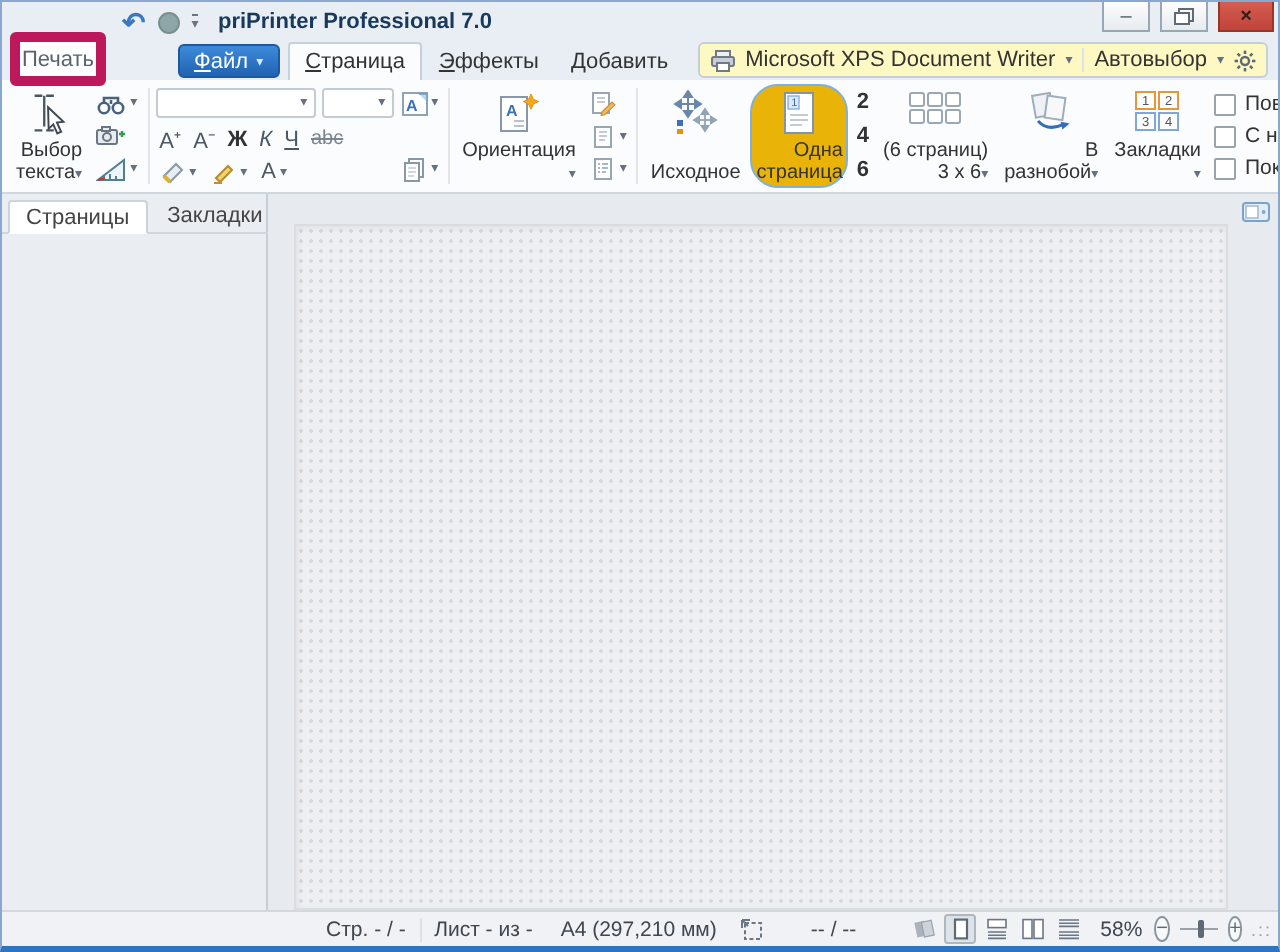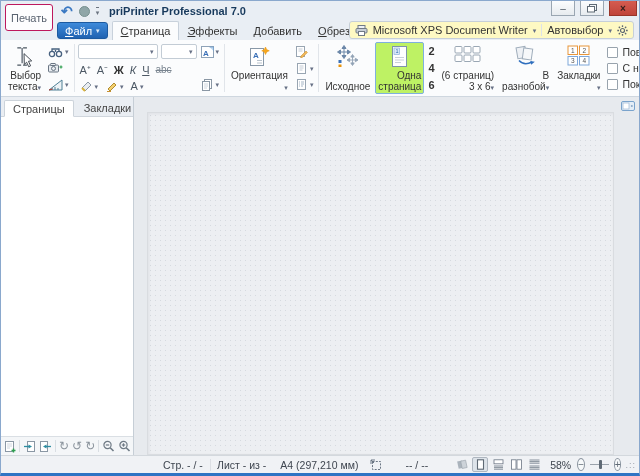--- a/index.html
+++ b/index.html
@@ -1,51 +1,51 @@
 <!DOCTYPE html>
 <html><head>
 <meta charset="utf-8">
 <style>
 *{margin:0;padding:0;box-sizing:border-box;font-family:"Liberation Sans",sans-serif;}
 html,body{width:640px;height:476px;background:#dfe5ec;}
 .window{width:640px;height:476px;background:#e9eef4;border:1px solid #8aa8cd;border-bottom:3px solid #2e74c4;display:flex;flex-direction:column;position:relative;font-size:11px;color:#333;overflow:hidden;}
 
 
 .titlebar{height:20px;position:relative;flex:0 0 auto;}
-.print-btn{position:absolute;left:4px;top:3px;width:48px;height:27px;background:#fdfdfe;border:1px solid #be185d;border-radius:3px;color:#5a6370;font-size:11px;z-index:6;display:flex;align-items:center;justify-content:center;cursor:default;}
+.print-btn{position:absolute;left:4px;top:15px;width:48px;height:27px;background:#fdfdfe;border:5px solid #be185d;border-radius:3px;color:#5a6370;font-size:11px;z-index:6;display:flex;align-items:center;justify-content:center;cursor:default;}
 .qat{position:absolute;left:60px;top:2px;display:flex;gap:6px;align-items:center;height:16px;}
 .undo-glyph{color:#3a78c2;font-size:14px;font-weight:bold;line-height:14px;}
 .qat-circle{width:11px;height:11px;border-radius:50%;background:#8fa6a8;border:1px solid #76908f;}
 .qat-caret{font-size:7px;color:#6b7480;border-top:1px solid #6b7480;line-height:7px;padding-top:1px;}
 .app-title{position:absolute;left:108px;top:4px;font-size:11px;font-weight:bold;color:#17395c;}
 .win-controls{position:absolute;right:2px;top:0;display:flex;gap:5px;align-items:flex-start;}
 .win-btn{width:24px;height:15px;background:linear-gradient(#fcfdfe,#e7ebef);border:1px solid #9aa6b2;border-top:none;display:flex;align-items:center;justify-content:center;font-size:10px;color:#4c5662;}
 .win-btn.close{width:28px;background:linear-gradient(#d55c50,#c0443a);border-color:#993529;color:#2f1d1a;font-weight:bold;}
 
 
-.tabrow{height:19px;display:flex;align-items:flex-end;padding-left:56px;position:relative;flex:0 0 auto;}
+.tabrow{height:19px;display:flex;align-items:flex-end;padding-left:88px;position:relative;flex:0 0 auto;}
 .file-btn{background:linear-gradient(#3e8ada,#2063b2);color:#fff;border:1px solid #1c5aa0;border-radius:3px;height:17px;padding:0 7px;display:flex;align-items:center;gap:4px;margin-right:4px;margin-bottom:1px;cursor:default;}
 .file-btn .lbl{display:block;font-size:11px;}
 .file-btn .lbl::first-letter{text-decoration:underline;}
 .file-caret{font-size:7px;color:#dce8f5;}
 .tab{padding:3px 8px 3px;color:#333;cursor:default;}
 .tab .lbl{display:block;font-size:11px;}
 .tab .lbl::first-letter{text-decoration:underline;}
 .tab.sel{background:#fbfcfd;border:1px solid #c8d1db;border-bottom:none;border-radius:2px 2px 0 0;}
 .printer-box{position:absolute;right:5px;bottom:1px;height:18px;background:#fef9c3;border:1px solid #c6cfd9;border-radius:3px;display:flex;align-items:center;padding:0 5px;gap:5px;font-size:11px;color:#333;}
 .caret{font-size:7px;color:#667085;line-height:1;}
 .pb-sep{width:1px;height:12px;background:#dde2e8;}
 
 
 .ribbon{height:57px;background:#fbfcfd;border-bottom:1px solid #cfd7df;display:flex;align-items:stretch;padding:2px 1px;flex:0 0 auto;}
 .rgroup{display:flex;align-items:stretch;padding:0 3px;gap:2px;}
 .rsep{width:1px;background:#e1e5ea;margin:2px 0;flex:0 0 auto;}
 .bigbtn{display:flex;flex-direction:column;align-items:center;justify-content:space-between;padding:2px 2px 1px;border:1px solid transparent;border-radius:2px;cursor:default;}
 .bigbtn .blbl{font-size:10px;color:#333;text-align:right;line-height:11px;white-space:nowrap;}
-.bigbtn.sel{background:#bef264;border-color:#7eb0de;}
+.bigbtn.sel{background:#eab308;border-color:#7eb0de;border-radius:14px;}
 .icol{display:flex;flex-direction:column;justify-content:space-between;padding:2px 0;}
 .sbtn{height:15px;display:flex;align-items:center;gap:2px;padding:0 2px;cursor:default;}
 .fontgrid{display:flex;flex-direction:column;justify-content:space-between;padding:2px 0;}
 .combo-row{display:flex;gap:3px;}
 .combo{height:15px;border:1px solid #c3ccd5;background:#fff;border-radius:2px;display:flex;align-items:center;justify-content:flex-end;padding-right:3px;}
 .fmt-row{display:flex;align-items:center;gap:6px;padding:0 2px;}
 .fmt{font-size:11px;color:#4c5864;cursor:default;}
 .fmt.bold{font-weight:bold;color:#333;}
 .fmt.italic{font-style:italic;}
 .fmt.under{text-decoration:underline;}
@@ -54,21 +54,21 @@
 .clr-item{display:flex;align-items:center;gap:2px;cursor:default;}
 .numcol{display:flex;flex-direction:column;justify-content:space-around;align-items:center;padding:1px 2px;}
 .numbtn{font-size:11px;font-weight:bold;color:#333;line-height:12px;cursor:default;}
 .chkcol{display:flex;flex-direction:column;justify-content:space-around;padding:2px 2px;}
 .chk{display:flex;align-items:center;gap:4px;cursor:default;}
 .cbox{width:11px;height:11px;background:#fff;border:1px solid #98a3ad;border-radius:1px;flex:0 0 auto;}
 .chk .clbl{font-size:10.5px;color:#333;white-space:nowrap;}
 
 
 .main{flex:1 1 auto;display:flex;min-height:0;}
-.sidebar{width:133px;flex:0 0 auto;background:#eaeef3;border-right:1px solid #c6ced6;display:flex;flex-direction:column;}
+.sidebar{width:133px;flex:0 0 auto;background:#eaeef3;border-right:1px solid #c6ced6;display:flex;flex-direction:row;}
 .side-tabs{height:20px;display:flex;padding:3px 3px 0;gap:2px;border-bottom:1px solid #d0d6dd;flex:0 0 auto;}
 .side-tab{padding:2px 8px 3px;font-size:11px;color:#444;cursor:default;}
 .side-tab.sel{background:#fff;border:1px solid #ccd3da;border-bottom:1px solid #fff;border-radius:2px 2px 0 0;margin-bottom:-1px;}
 .side-body{flex:1 1 auto;background:#fff;}
 .side-toolbar{height:19px;background:#f4f6f8;border-top:1px solid #dadfe4;display:flex;align-items:center;padding:0 2px;gap:3px;flex:0 0 auto;overflow:hidden;}
 .tool-sep{width:1px;height:12px;background:#d9dee3;flex:0 0 auto;}
 .rot{font-size:12px;color:#8a939c;line-height:12px;cursor:default;}
 .docarea{flex:1 1 auto;position:relative;background:#e7eaee;}
 .pasteboard{position:absolute;left:13px;top:15px;right:25px;bottom:0;background-color:#edeff2;background-image:radial-gradient(#d6dadf 0.9px,transparent 1px);background-size:5px 5px;border:1px solid #d9dce0;box-shadow:inset 1px 1px 3px rgba(60,70,85,.08);}
 .corner-icon{position:absolute;right:4px;top:3px;cursor:default;}

